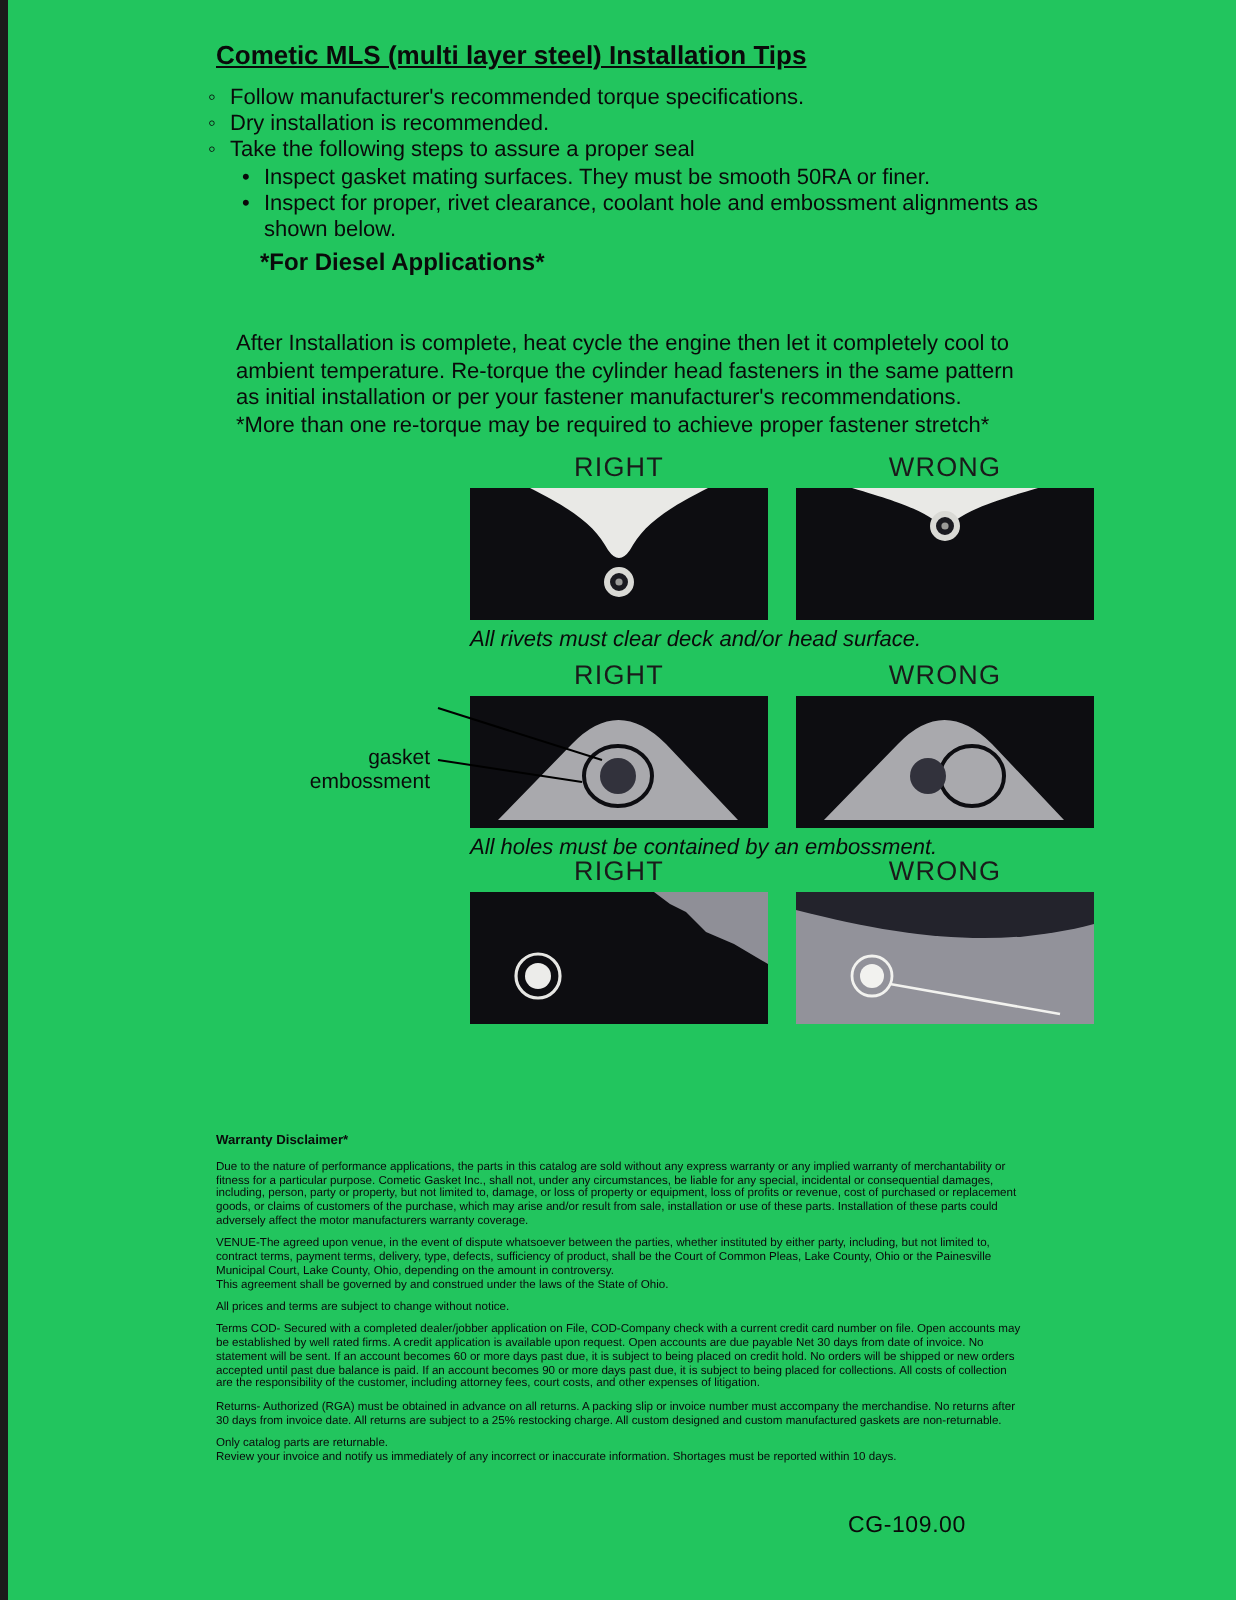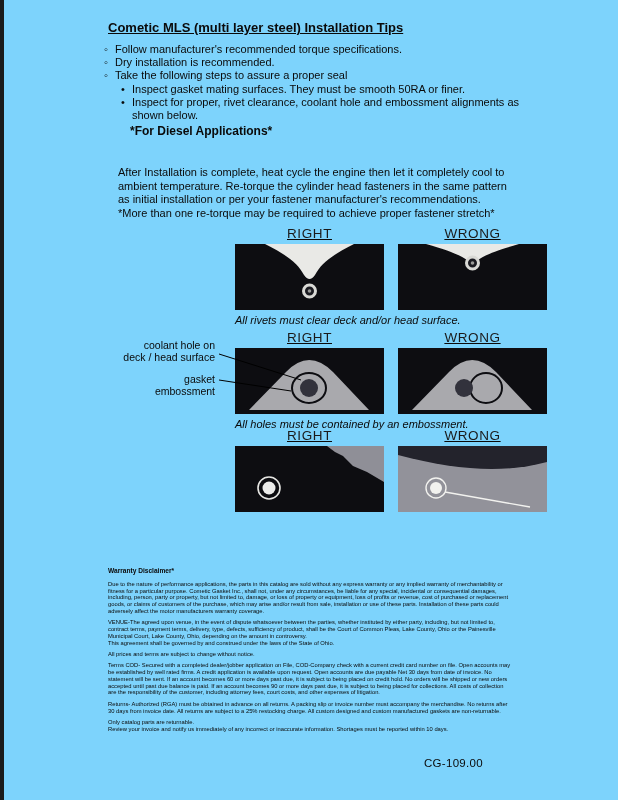--- a/index.html
+++ b/index.html
@@ -1,17 +1,17 @@
 <!DOCTYPE html>
 <html><head>
 <meta charset="utf-8">
 <style>
   html,body { margin:0; padding:0; background:#ffffff; }
   .page {
-    position:relative; width:618px; height:800px; background:#7dd3fc;
+    position:relative; width:618px; height:800px; background:#22c55e;
     overflow:hidden; font-family:"Liberation Sans", sans-serif; color:#0a0a0a;
   }
   .edge { position:absolute; left:0; top:0; width:4px; height:800px; background:#1b1b1b; }
 
   .title {
     position:absolute; left:108px; top:20px; margin:0;
     font-size:13px; font-weight:700; text-decoration:underline;
   }
 
   .bullets {
@@ -25,21 +25,21 @@
   .diesel-h { position:absolute; left:118px; top:112px; margin:12px; font-size:12px; font-weight:700; }
   .bodyp { position:absolute; left:118px; margin:0; width:402px; font-size:11px; line-height:13.6px; }
   .p1 { top:131px; }
   .p2 { top:166px; }
   .note { top:207px; }
 
   .figure { position:absolute; left:235px; width:312px; }
   .fig1 { top:226px; }
   .fig2 { top:330px; }
   .fig3 { top:428px; }
-  .fig-cols { display:flex; gap:14px;text-decoration:underline; }
+  .fig-cols { display:flex; gap:14px; }
   .fig-col { width:149px; }
   .fig-head { text-align:center; font-size:13.5px; letter-spacing:0.6px; color:#1a1a1a; margin-bottom:3px; }
   .fig-img { display:block; width:149px; height:66px; }
   .fig-caption { font-size:11px; margin-top:4px;font-style:italic; }
   .fig3 .fig-caption { width:250px; line-height:13px; }
 
   .callout {
     position:absolute; left:-112px; width:92px; text-align:right;
     font-size:10.5px; line-height:11.5px;
   }
@@ -111,21 +111,20 @@
       <div class="fig-col">
         <div class="fig-head">WRONG</div>
         <svg class="fig-img" viewBox="0 0 149 66">
           <rect width="149" height="66" fill="#0d0d11"></rect>
           <path d="M14,62 L134,62 L98,24 Q74,0 51,24 Z" fill="#a9a9ad"></path>
           <ellipse cx="88" cy="40" rx="16" ry="15" fill="none" stroke="#0d0d11" stroke-width="2"></ellipse>
           <circle cx="66" cy="40" r="9" fill="#32323c"></circle>
         </svg>
       </div>
     </div>
-    <div class="callout c1">coolant hole on deck / head surface</div>
     <div class="callout c2">gasket embossment</div>
     <svg class="connectors" width="220" height="80" viewBox="0 0 220 80">
       <line x1="104" y1="24" x2="186" y2="50" stroke="#000" stroke-width="1"></line>
       <line x1="104" y1="50" x2="176" y2="61" stroke="#000" stroke-width="1"></line>
     </svg>
     <div class="fig-caption">All holes must be contained by an embossment.</div>
   </div>
 
   <div class="figure fig3">
     <div class="fig-cols">

